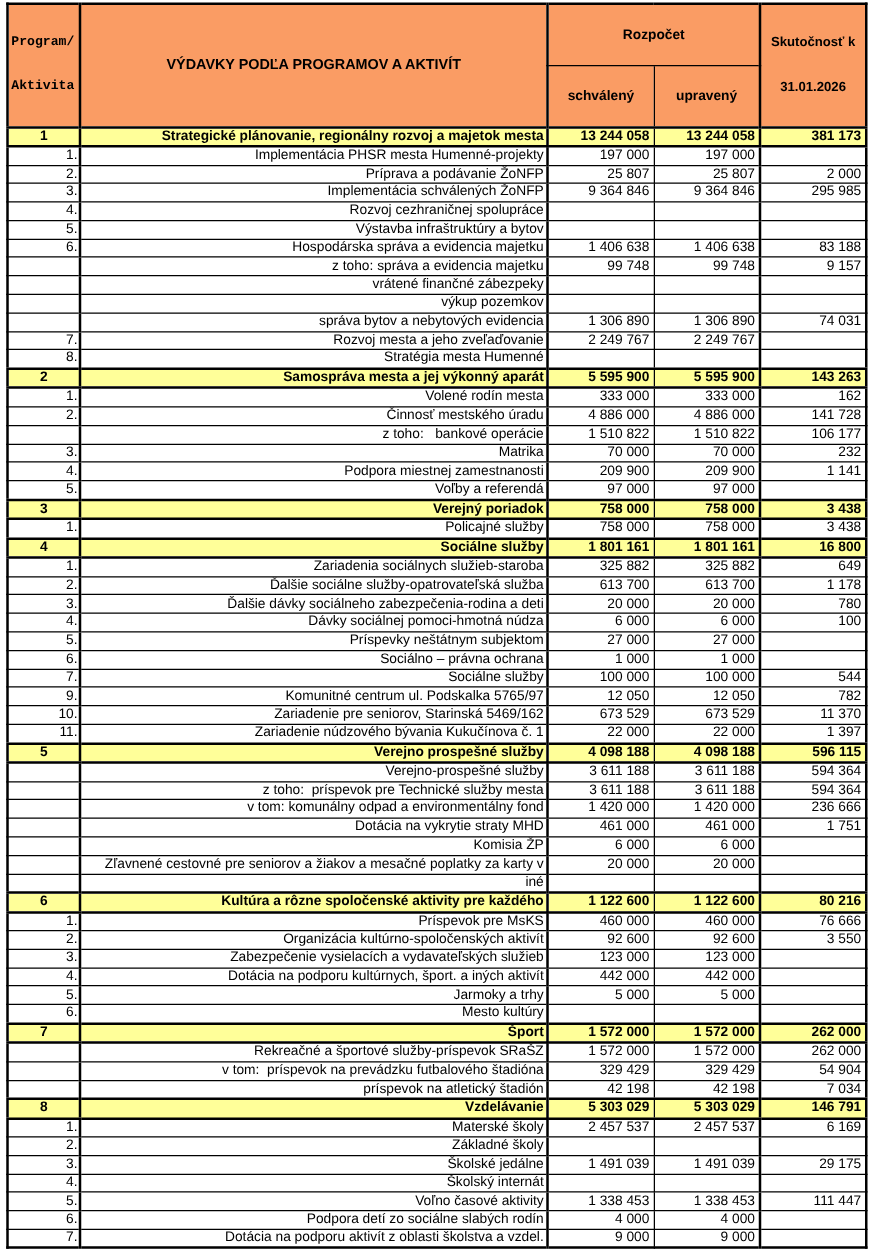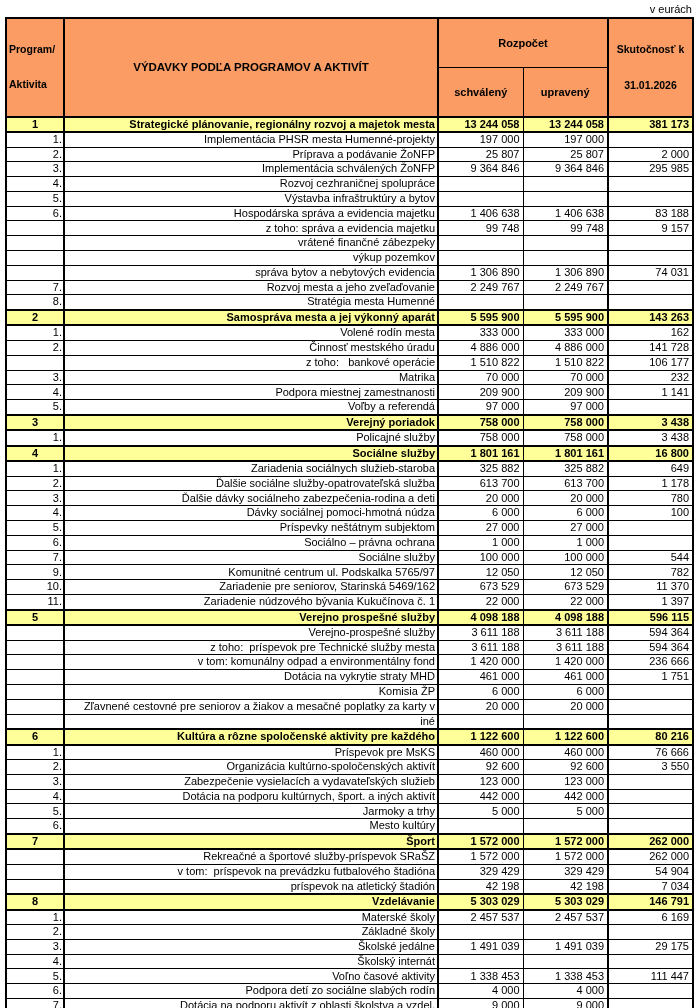--- a/index.html
+++ b/index.html
@@ -35,21 +35,21 @@
 
   
   thead th {
     background: #FA9C64;
     font-weight: bold;
     height: 15px;
     padding: 0 2px;
     text-align: center;
     vertical-align: middle;
   }
-  th.th-program { text-align: left; font-size: 10.5px; line-height: 1.12; }
+  th.th-program { text-align: left; font-size: 10.5px; line-height: 1.12; font-family: Liberation Mono, monospace; }
   th.th-title   { font-size: 11.5px; border-left: 2px solid #000; border-right: 2px solid #000; }
   th.th-actual  { font-size: 10.5px; line-height: 1.15; border-left: 2px solid #000; }
 
   
   tbody td { height: 14.8px; line-height: 13.5px; vertical-align: middle; }
 
   td.cell-num   { text-align: right; padding: 0 1px 0 0; }
   td.cell-label { text-align: right; padding: 0 2px;
                   border-left: 2px solid #000; border-right: 2px solid #000; }
   td.cell-val   { text-align: right; padding: 0 3px; }
@@ -64,21 +64,20 @@
     border-top: 2px solid #000;
     border-bottom: 2px solid #000;
   }
   tr.section td.cell-num { text-align: center; padding: 0; }
   tbody tr:first-child td { border-top: 2px solid #000; }
 </style>
 </head>
 <body>
 
 <div class="page">
-  <div class="currency-note">v eurách</div>
 
   <table class="budget">
     <colgroup>
       <col style="width:58px">
       <col style="width:374px">
       <col style="width:85px">
       <col style="width:85px">
       <col style="width:85px">
     </colgroup>
     <thead>

